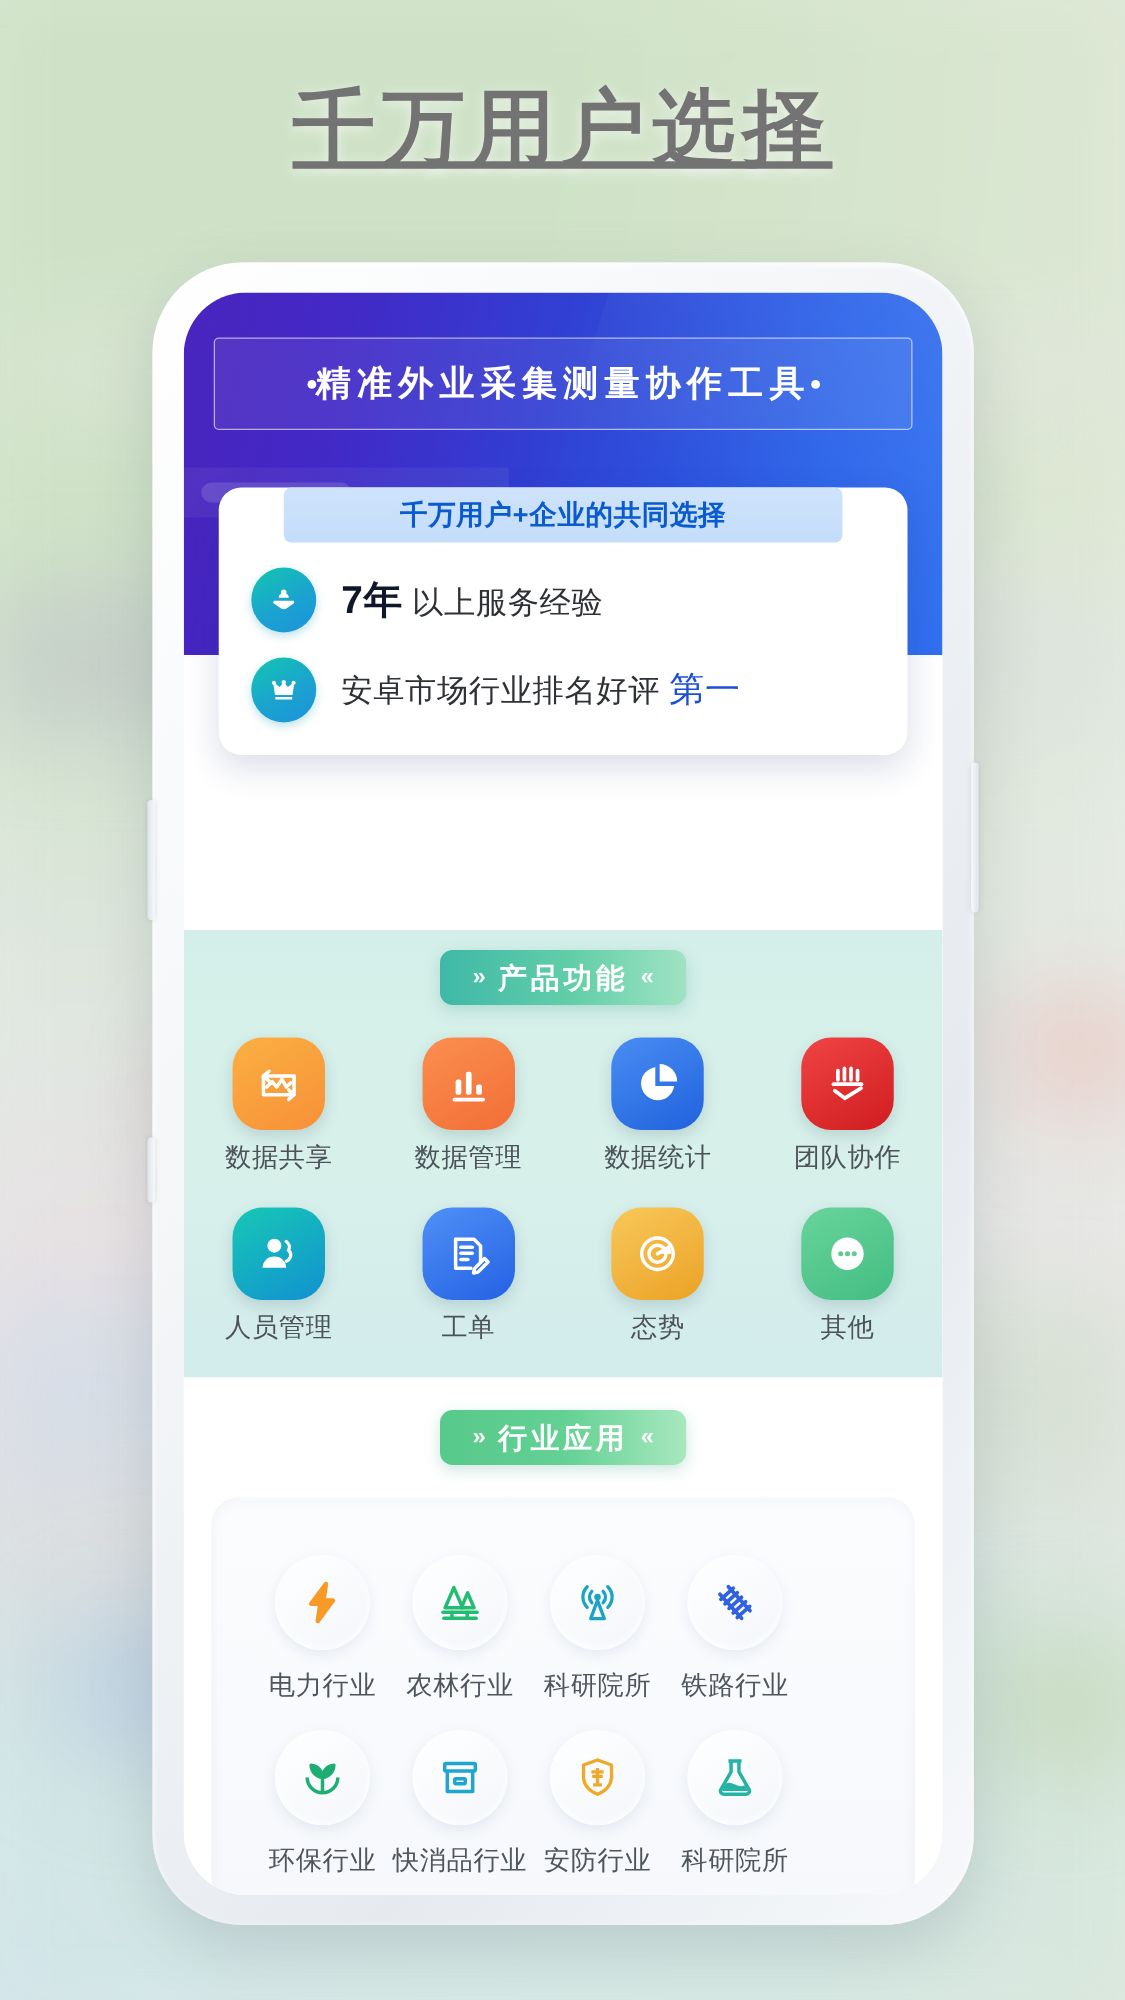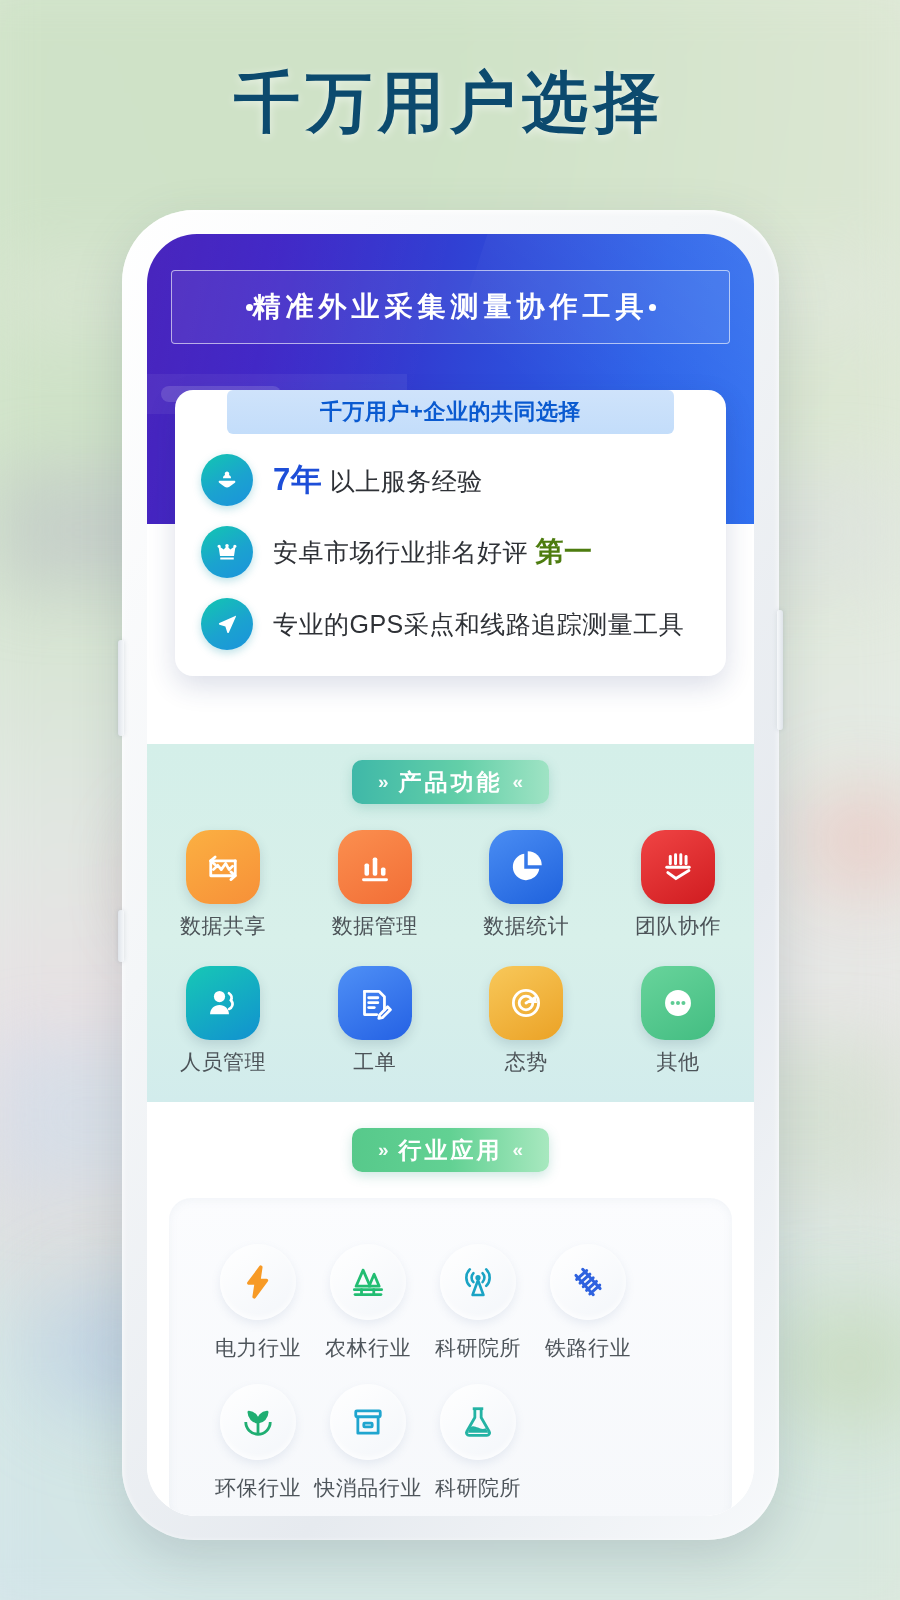--- a/index.html
+++ b/index.html
@@ -38,22 +38,23 @@
   .bg-band.b1 { top: 470px;  height: 120px; background: linear-gradient(90deg,#b9bdc4,#cfd3d6 40%,#dfe3e2); }
   .bg-band.b2 { top: 1040px; height: 150px; background: linear-gradient(90deg,#c9dcee,#d9e7df 45%,#cddcc6); }
   .bg-band.b3 { top: 250px;  height: 90px;  background: linear-gradient(90deg,#dfe8d8,#eceee6 50%,#e3e9e2); opacity:.45; }
   .bg-blob { position: absolute; border-radius: 50%; filter: blur(40px); }
 
   
   .headline {
     position: absolute; top: 58px; left: 0; right: 0;
     text-align: center;
     font-size: 66px; font-weight: 700; letter-spacing: 6px;
-    color: #0c4a6e;
+    color: #737373;
     text-shadow: 0 2px 10px rgba(255,255,255,.6);
+    text-decoration: underline;
   }
 
   
   .phone {
     position: absolute; left: 122px; top: 210px;
     width: 657px; height: 1330px;
     border-radius: 72px;
     background: linear-gradient(125deg,#ffffff 0%, #f4f6f8 35%, #e6eaef 70%, #f7f9fb 100%);
     box-shadow: 0 18px 50px rgba(90,105,120,.22), 0 2px 6px rgba(255,255,255,.9) inset;
     padding: 24px 25px;
@@ -128,22 +129,22 @@
   }
   .brow { display:flex; align-items:center; gap: 20px; padding: 20px 26px 0 26px; }
   .bicon {
     width: 52px; height: 52px; border-radius: 50%; flex:none;
     background: linear-gradient(150deg,#12c7b0,#1ba3cf 55%, #1b93dc);
     display:flex; align-items:center; justify-content:center;
     box-shadow: 0 3px 8px rgba(20,150,170,.28);
   }
   .bicon svg { width: 30px; height: 30px; fill: #fff; }
   .btext { font-size: 25px; color:#2e3136; letter-spacing:.5px; white-space: nowrap; }
-  .btext .hl { color:#1d4ed8; font-weight: 800; font-size: 31px; }
-  .btext .hl2 { color:#4d7c0f; font-weight: 700; font-size: 28px; }
+  .btext .hl { color:#0f172a; font-weight: 800; font-size: 31px; }
+  .btext .hl2 { color:#1d4ed8; font-weight: 400; font-size: 28px; }
 
   
   .pill-wrap { display:flex; justify-content:center; }
   .pill {
     height: 44px; padding: 0 26px; border-radius: 10px 10px 10px 10px;
     display:flex; align-items:center; gap: 10px;
     color:#fff; font-size: 23px; font-weight: 700; letter-spacing: 3px;
     box-shadow: 0 4px 12px rgba(60,160,140,.25);
   }
   .pill .chev { font-size: 19px; font-weight: 700; opacity: .95; letter-spacing: 0; }
@@ -235,28 +236,20 @@
         <div class="bicon">
           <svg viewBox="0 0 24 24">
               <path d="M12 5.6c-.8 0-1.4.6-1.4 1.4 0 .4.2.8.5 1L9.4 10 6.8 8.1c.1-.2.2-.4.2-.7 0-.7-.6-1.3-1.3-1.3S4.4 6.7 4.4 7.4c0 .6.4 1.1 1 1.3l1 6.5h11.2l1-6.5c.6-.2 1-.7 1-1.3 0-.7-.6-1.3-1.3-1.3s-1.3.6-1.3 1.3c0 .3.1.5.2.7L14.6 10l-1.7-2c.3-.2.5-.6.5-1 0-.8-.6-1.4-1.4-1.4zM6.6 16.4h10.8v1.6H6.6z"></path>
             </svg>
         </div>
         <div class="btext">
           <span>安卓市场行业排名好评 </span><span class="hl2">第一</span>
         </div>
       </div>
 
-      <div class="brow">
-        <div class="bicon">
-          <svg viewBox="0 0 24 24">
-              <path d="M18.6 5.6L5.9 11.2c-.6.3-.5 1.1.1 1.3l4.7 1.5 1.5 4.7c.2.6 1 .7 1.3.1l5.6-12.7c.3-.5-.1-1-.5-.5z"></path>
-            </svg>
-        </div>
-        <div class="btext">专业的GPS采点和线路追踪测量工具</div>
-      </div>
     </div>
 
     <div style="height:220px;background:#fff"></div>
 
     <div class="mint">
       <div class="pill-wrap">
         <div class="pill prod">
           <span class="chev">»</span>
           <span>产品功能</span>
           <span class="chev">«</span>
@@ -441,20 +434,33 @@
               <svg viewBox="0 0 24 24" fill="none" stroke="#1fa5cf" stroke-width="1.6" stroke-linejoin="round">
                 <rect x="5" y="5.6" width="14" height="3.4" rx=".6"></rect>
                 <path d="M6.2 9v9.4h11.6V9"></path>
                 <rect x="9.6" y="12.6" width="4.8" height="2.2" rx=".5"></rect>
               </svg>
             </div>
             <div class="ilabel">快消品行业</div>
           </div>
           <div class="icell">
             <div class="icirc">
+              <svg viewBox="0 0 24 24" fill="none" stroke="#f0a828" stroke-width="1.5" stroke-linejoin="round">
+                <path d="M12 4l6.4 2.3v5.2c0 3.7-2.6 6.6-6.4 8.2-3.8-1.6-6.4-4.5-6.4-8.2V6.3z"></path>
+                <path d="M9.2 9.4h5.6"></path>
+                  <path d="M12 7.6v1.8"></path>
+                <path d="M9.6 11.5h4.8"></path>
+                  <path d="M12 9.4v5.4"></path>
+                <path d="M10 15.4h4"></path>
+              </svg>
+            </div>
+            <div class="ilabel">安防行业</div>
+          </div>
+          <div class="icell">
+            <div class="icirc">
               <svg viewBox="0 0 24 24" fill="none" stroke="#24b3a4" stroke-width="1.6" stroke-linejoin="round">
                 <path d="M10.2 4.4v5L5.6 17.4c-.6 1 .1 2.2 1.3 2.2h10.2c1.2 0 1.9-1.2 1.3-2.2L13.8 9.4v-5"></path>
                 <path d="M9 4.4h6"></path>
                 <path d="M7.6 14.8c1.6-.9 3-.2 4.4.4 1.4.6 2.8 1.2 4.4.3l1.6 2.7H6.2z" fill="#24b3a4" stroke="none"></path>
               </svg>
             </div>
             <div class="ilabel">科研院所</div>
           </div>
         </div>
 

